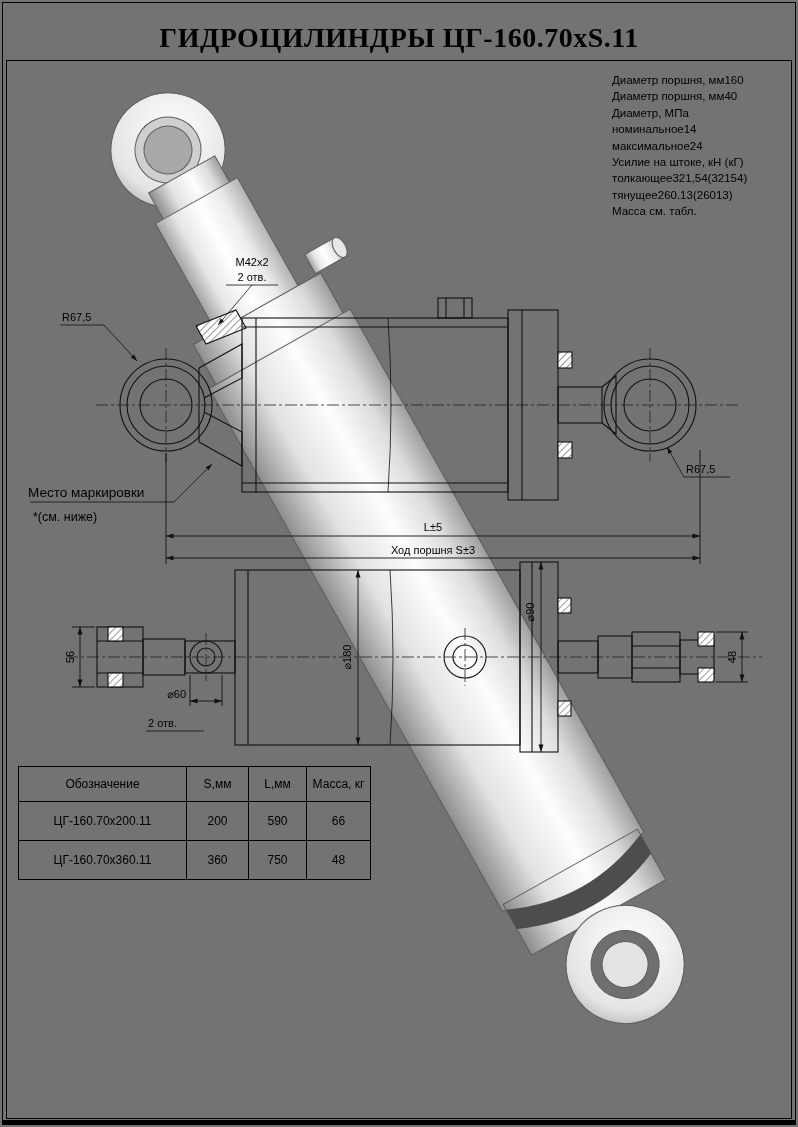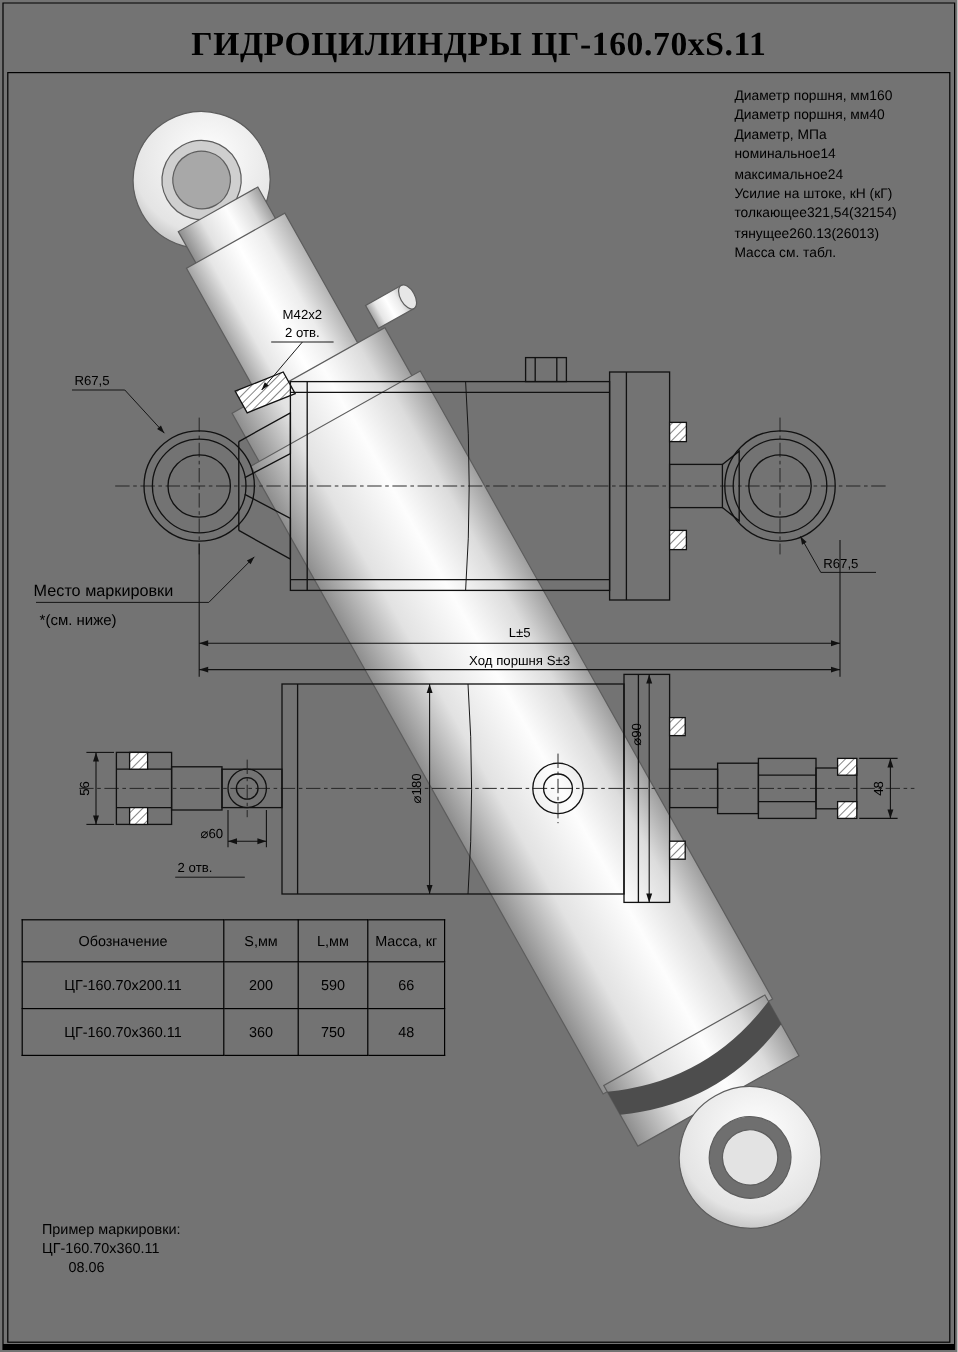--- a/index.html
+++ b/index.html
@@ -261,18 +261,13 @@
       </tr>
       <tr>
         <td>ЦГ-160.70х360.11</td>
         <td>360</td>
         <td>750</td>
         <td>48</td>
       </tr>
     </tbody>
   </table>
 
-  <div class="footer">
-    <div>Пример маркировки:</div>
-    <div>ЦГ-160.70х360.11</div>
-    <div class="footer-date">08.06</div>
-  </div>
 </div>
 
 </body></html>

